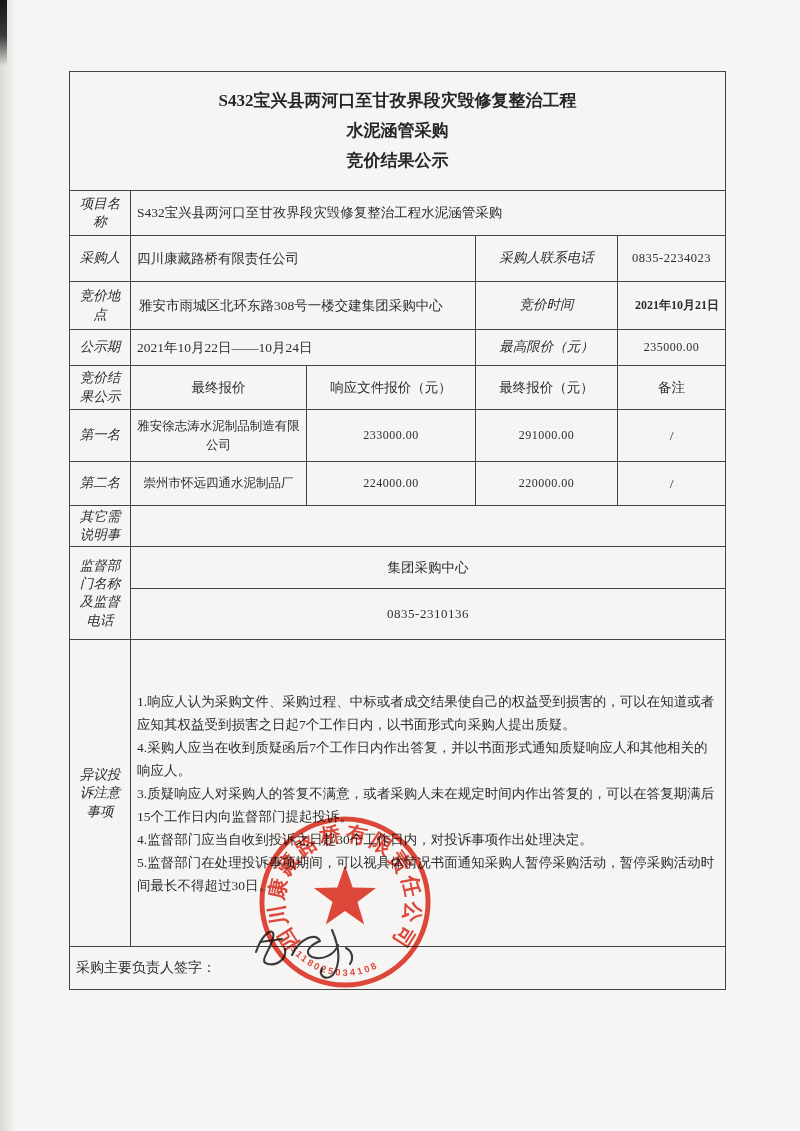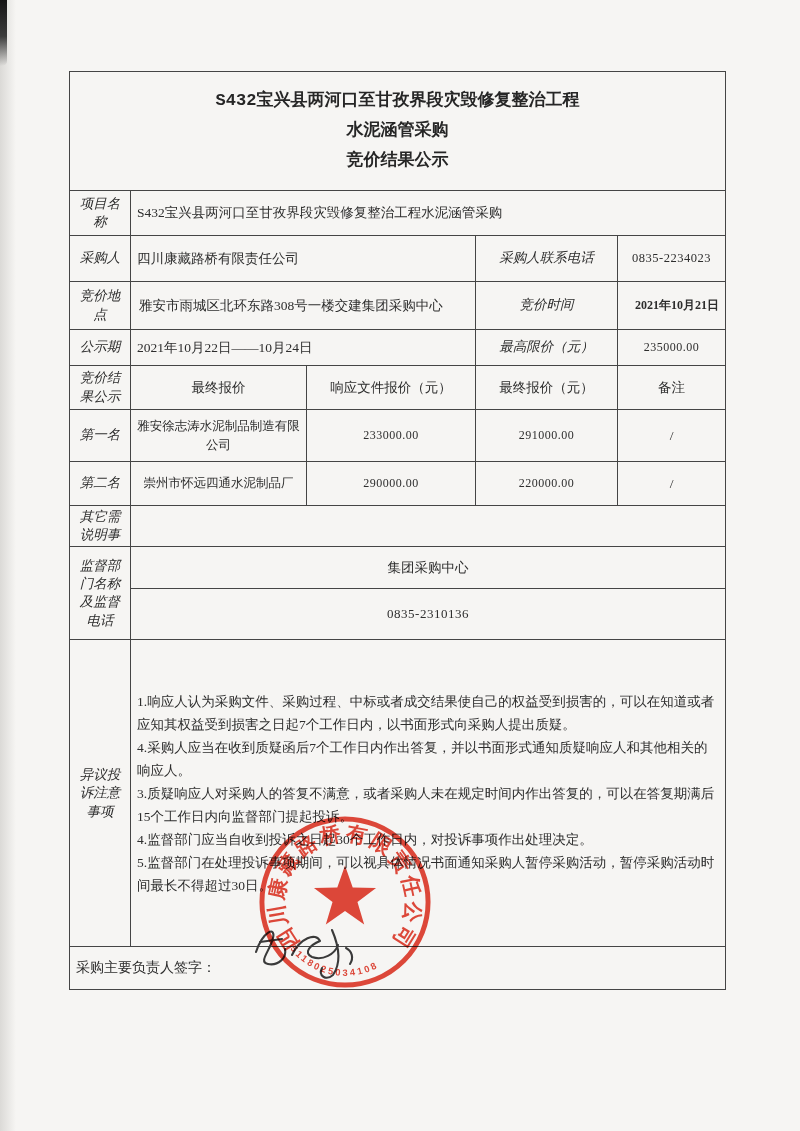--- a/index.html
+++ b/index.html
@@ -47,21 +47,21 @@
     font-style:italic;
   }
   td.value{
     text-align:left;
     padding-left:11px;
     border-radius:9px;
   }
   td.center{text-align:center;}
   .title-cell{
     text-align:center;
-    font-family:Liberation Mono, monospace;
+    font-family:Liberation Serif, serif;
     font-weight:bold;
     font-size:17px;
     line-height:30px;
     color:#262626;
   }
   .num{
     font-size:12px;
     letter-spacing:0.5px;
   }
   .cand-name{font-size:12.5px;line-height:1.5;padding:2px 5px;}
@@ -156,21 +156,21 @@
       <td class="label">第一名</td>
       <td class="center cand-name">雅安徐志涛水泥制品制造有限公司</td>
       <td class="center num">233000.00</td>
       <td class="center num">291000.00</td>
       <td class="center">/</td>
     </tr>
 
     <tr style="height:44px">
       <td class="label">第二名</td>
       <td class="center cand-name">崇州市怀远四通水泥制品厂</td>
-      <td class="center num">290000.00</td>
+      <td class="center num">224000.00</td>
       <td class="center num">220000.00</td>
       <td class="center">/</td>
     </tr>
 
     <tr style="height:41px">
       <td class="label">其它需说明事</td>
       <td class="value" colspan="4"></td>
     </tr>
 
     <tr style="height:42px">

